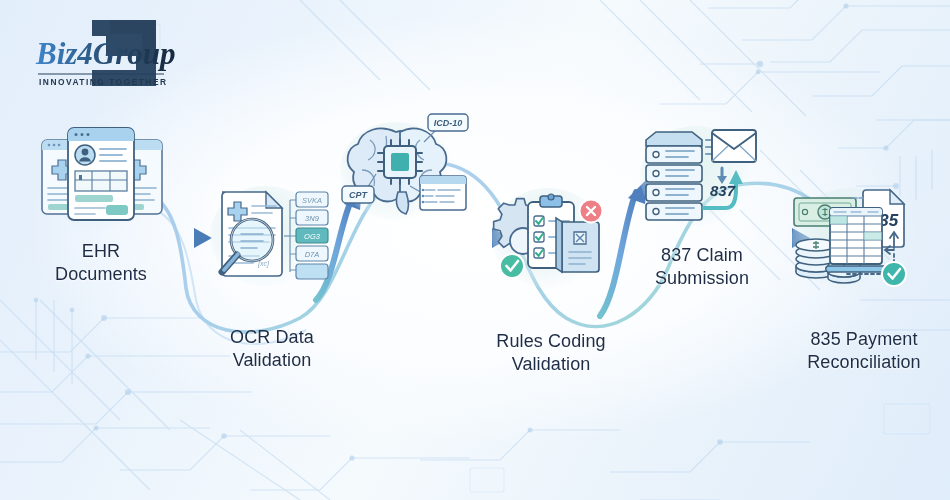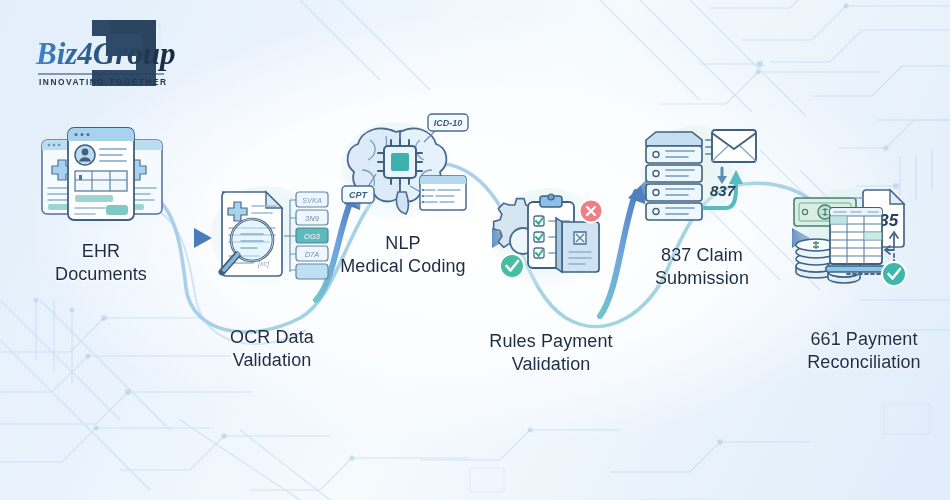--- a/index.html
+++ b/index.html
@@ -401,22 +401,20 @@
               <path d="M100 84 h18"></path>
             <path d="M89 90 h12"></path>
               <path d="M104 90 h14"></path>
           </g>
           <circle cx="87" cy="78" r="1.3" fill="#5f8cb4"></circle>
           <circle cx="87" cy="84" r="1.3" fill="#5f8cb4"></circle>
           <circle cx="87" cy="90" r="1.3" fill="#5f8cb4"></circle>
         </g>
       </svg>
     </div>
-    <div class="step-label" style="left:-18px; top:120px; width:170px;">NLP
-Medical Coding</div>
   </div>
 
   <div class="step" style="left:492px; top:188px;">
     <div class="icon-box" style="width:116px;height:102px;">
       <div class="halo" style="left:0;top:0;width:112px;height:100px;"></div>
       <svg class="icon-svg" width="116" height="102" viewBox="0 0 116 102">
 
         <g>
           <path d="M34 12 l6 0 2 -7 8 0 2 7 6 2 6 -4 6 6 -4 6 2 6 7 2 0 8 -7 2 -2 6 4 6 -6 6 -6 -4 -6 2 -2 7 -8 0 -2 -7 -6 -2 -6 4 -6 -6 4 -6 -2 -6 -7 -2 0 -8 7 -2 2 -6 -4 -6 6 -6 Z" transform="translate(-14,6) scale(.92)" fill="#d5e5f2" stroke="#4a6b90" stroke-width="1.8" stroke-linejoin="round"></path>
           <circle cx="31" cy="53" r="13" fill="#eef6fc" stroke="#4a6b90" stroke-width="1.8"></circle>
@@ -456,21 +454,21 @@
         <g>
           <circle cx="99" cy="23" r="11.5" fill="#ef7f87" stroke="#ffffff" stroke-width="2"></circle>
           <path d="M95 19 l8 8 M103 19 l-8 8" stroke="#ffffff" stroke-width="2.4" stroke-linecap="round"></path>
         </g>
         <g>
           <circle cx="20" cy="78" r="12" fill="#48bda3" stroke="#ffffff" stroke-width="2"></circle>
           <path d="M14.5 78 l4 4.5 L26 73" stroke="#ffffff" stroke-width="2.6" fill="none" stroke-linecap="round" stroke-linejoin="round"></path>
         </g>
       </svg>
     </div>
-    <div class="step-label" style="left:-22px; top:142px; width:162px;">Rules Payment
+    <div class="step-label" style="left:-22px; top:142px; width:162px;">Rules Coding
 Validation</div>
   </div>
 
   <div class="step" style="left:638px; top:126px;">
     <div class="icon-box" style="width:122px;height:100px;text-align:right;">
       <div class="halo" style="left:2px;top:0;width:112px;height:100px;"></div>
       <svg class="icon-svg" width="122" height="100" viewBox="0 0 122 100">
 
         <g>
           <path d="M8 14 l10 -8 h36 l10 8 v6 H8 Z" fill="#c5dff1" stroke="#3f617f" stroke-width="1.6"></path>
@@ -602,17 +600,17 @@
           <path d="M104 66 v12" stroke-dasharray="3 3"></path>
           <path d="M96 86 h-40" stroke-dasharray="3 3"></path>
         </g>
 
         <g>
           <circle cx="104" cy="86" r="12" fill="#3fb6ab" stroke="#ffffff" stroke-width="2"></circle>
           <path d="M98.5 86 l4 4.5 L110 81" stroke="#ffffff" stroke-width="2.6" fill="none" stroke-linecap="round" stroke-linejoin="round"></path>
         </g>
       </svg>
     </div>
-    <div class="step-label" style="left:-12px; top:140px; width:172px;">661 Payment
+    <div class="step-label" style="left:-12px; top:140px; width:172px;">835 Payment
 Reconciliation</div>
   </div>
 
 </div>
 
 </body></html>

